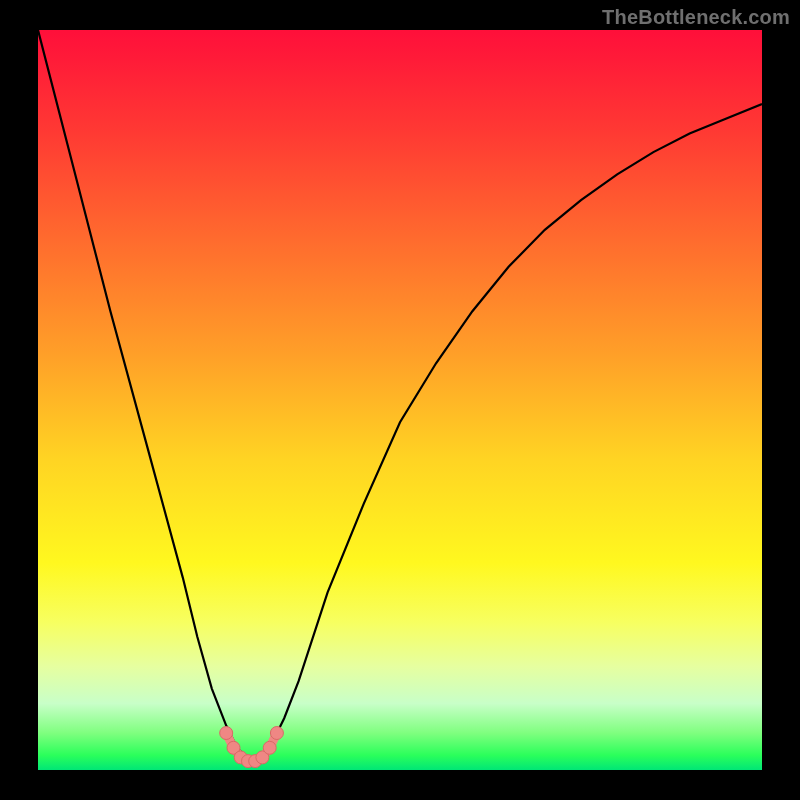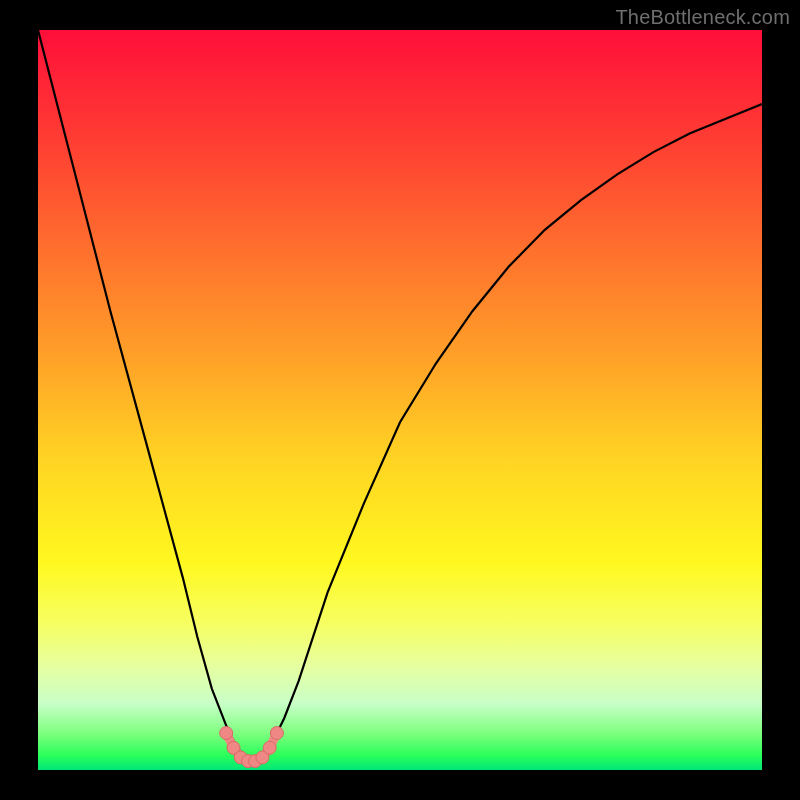--- a/index.html
+++ b/index.html
@@ -39,21 +39,21 @@
       #2bff5b 98%,
       #00e676 100%
     );
   }
   .watermark {
     position: absolute;
     top: 6px;
     right: 10px;
     color: #6f6f6f;
     font-size: 20px;
-    font-weight: 400;
+    font-weight: 700;
     letter-spacing: 0.2px;
     z-index: 5;
   }
   svg.curve {
     position: absolute;
     left: 0;
     top: 0;
     width: 724px;
     height: 740px;
     z-index: 2;

